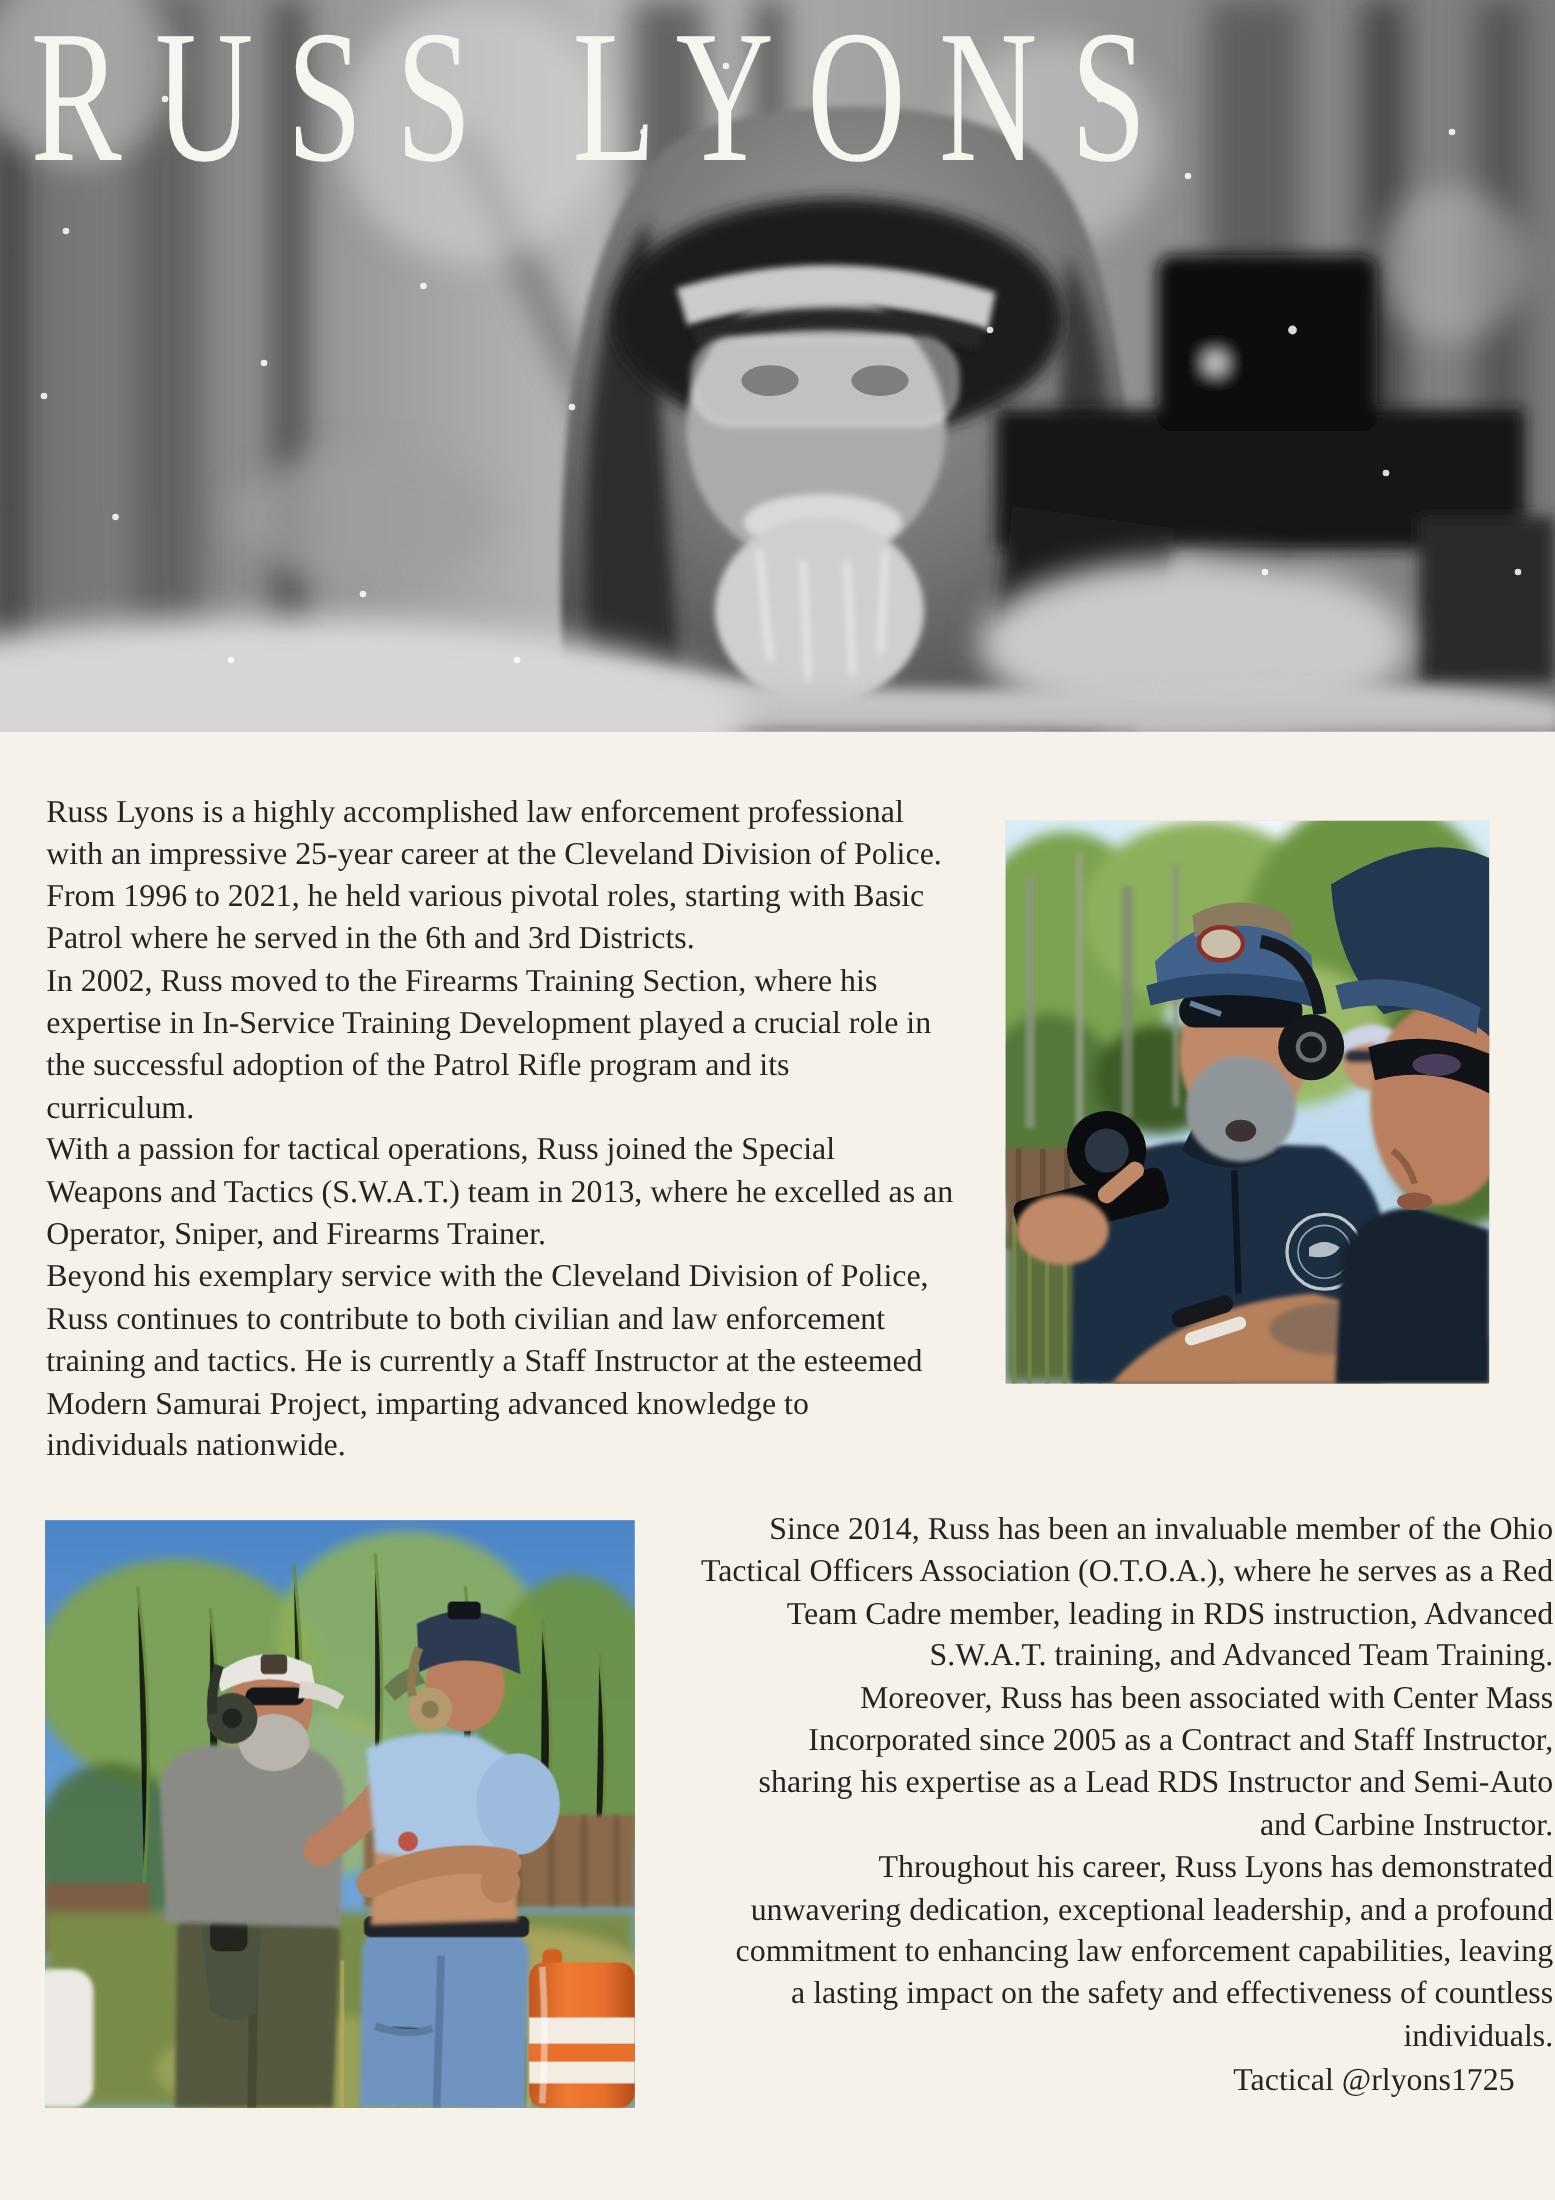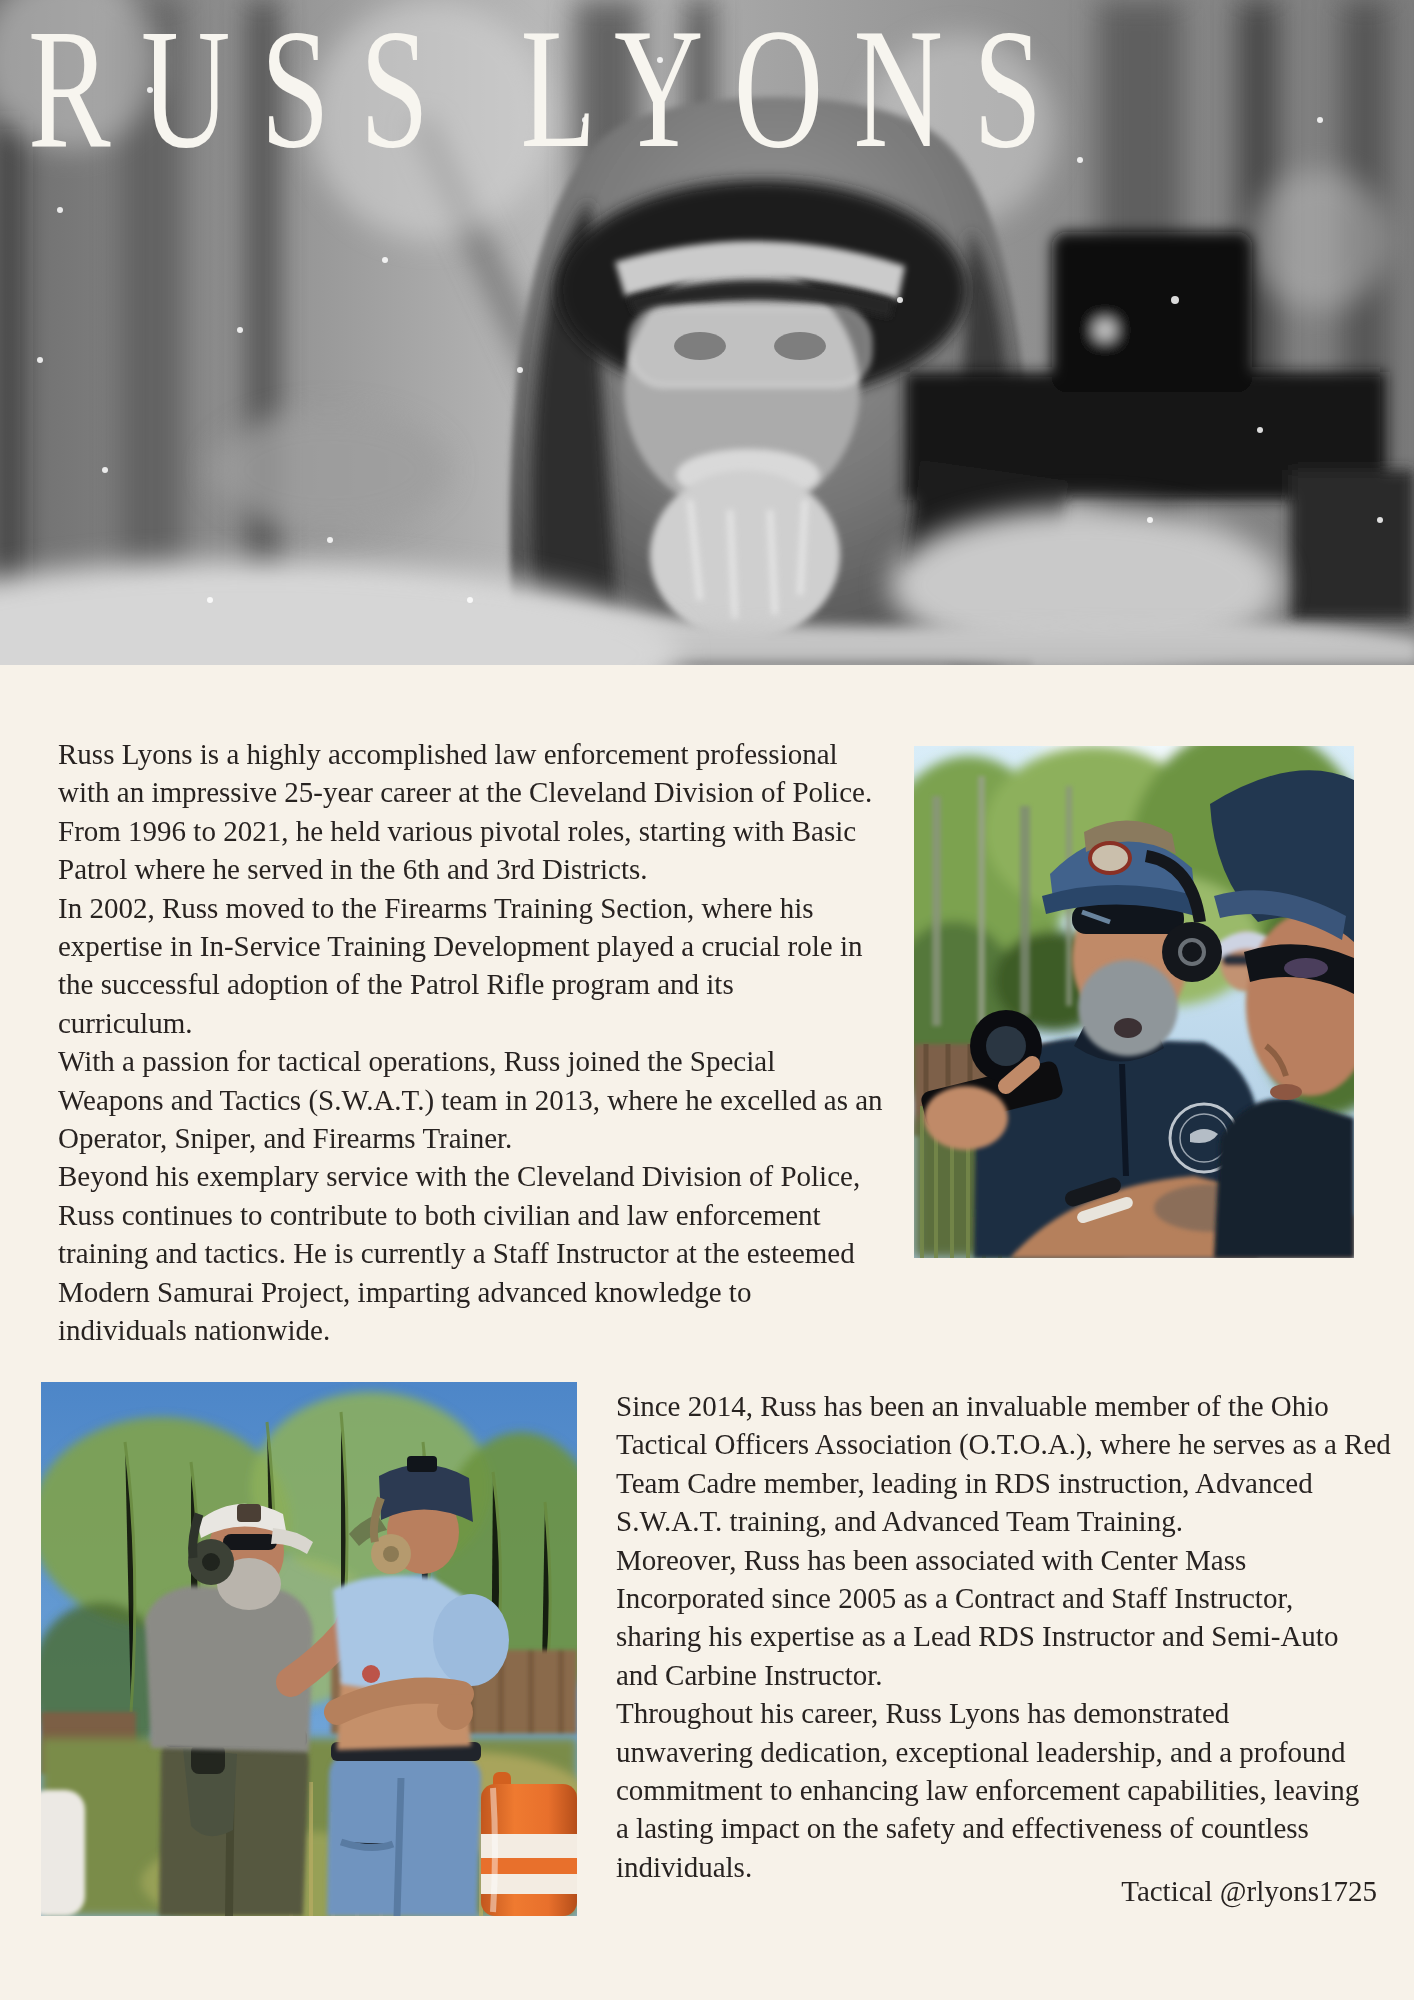--- a/index.html
+++ b/index.html
@@ -17,26 +17,26 @@
   .page-title{
     position:absolute;left:28px;top:2px;margin:0;
     font-size:172px;font-weight:400;line-height:1;
     letter-spacing:.245em;white-space:nowrap;
     color:#f7f5ef;
     transform:scaleX(.72);transform-origin:left top;
   }
 
   
   .body-text{
-    position:absolute;margin:16px;
+    position:absolute;margin:0;
     font-size:29px;line-height:38.4px;
     white-space:pre-line;color:#282321;
   }
   .bio-text{left:42px;top:719px;width:872px;}
-  .career-text{left:600px;top:1371px;width:812px;}
+  .career-text{left:600px;top:1371px;width:812px;text-align:right;}
   .instagram-line{
     position:absolute;top:1872px;right:57px;margin:0;
     font-size:29px;line-height:38.4px;color:#282321;
   }
 
   
   .photo{position:absolute;margin:0;overflow:hidden;}
   .photo svg{display:block;width:100%;height:100%;}
   .photo-right{left:914px;top:746px;width:440px;height:512px;background:#cfe3f0;}
   .photo-left{left:41px;top:1382px;width:536px;height:534px;background:#5b8cc7;}

